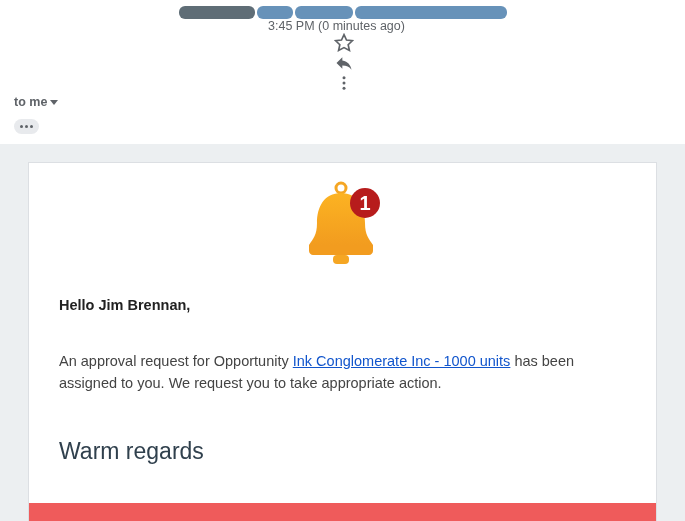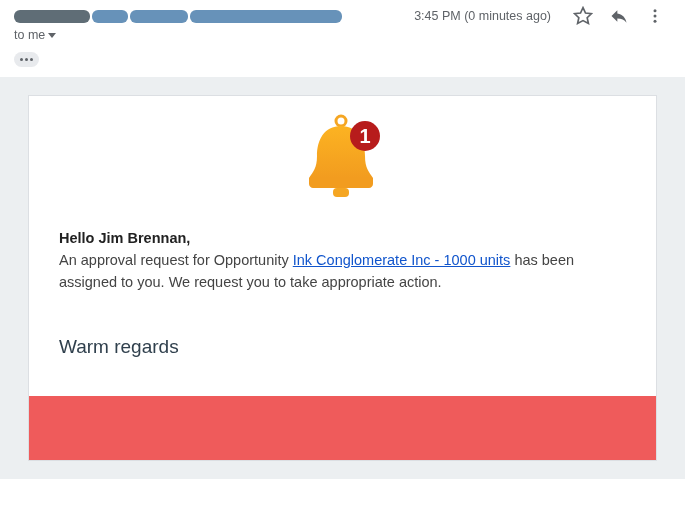--- a/index.html
+++ b/index.html
@@ -10,20 +10,21 @@
     height: 521px;
     overflow: hidden;
     color: #222;
   }
   .header-row {
     display: flex;
     align-items: center;
     padding: 6px 12px 2px 14px;
     font-size: 13px;
     color: #5f6368;
+    flex-direction: column;
   }
   .sender-block {
     flex: 1;
     display: flex;
     align-items: center;
   }
   .redact-bar {
     height: 13px;
     border-radius: 6px;
     background: #6792b9;
@@ -49,20 +50,21 @@
     cursor: pointer;
     color: #5f6368;
   }
   .to-row {
     padding: 0 14px 6px 14px;
     font-size: 12.5px;
     color: #5f6368;
     display: flex;
     align-items: center;
     gap: 3px;
+    font-weight: bold;
   }
   .more-dots {
     margin: 4px 14px 10px 14px;
     width: 25px;
     height: 15px;
     border-radius: 8px;
     background: #e8eaed;
     display: flex;
     align-items: center;
     justify-content: center;
@@ -88,29 +90,30 @@
     padding: 16px 0 24px 0;
   }
   .content {
     padding: 0 30px 34px 30px;
     font-size: 14.5px;
     color: #333;
     line-height: 1.5;
   }
   .greeting {
     font-weight: bold;
+    margin-bottom: 34px;
     color:#222;
   }
   .msg { margin-bottom: 40px; color:#444; }
   .msg a {
     color: #1155cc;
     text-decoration: underline;
   }
   .regards {
-    font-size: 19px;
+    font-size: 23px;
     color: #30404d;
   }
   .footer-bar {
     height: 64px;
     background: #ef5b5b;
   }
   .tri-down {
     width:0;height:0;border-left:4px solid transparent;
     border-right:4px solid transparent;border-top:5px solid #5f6368;
     display:inline-block;

